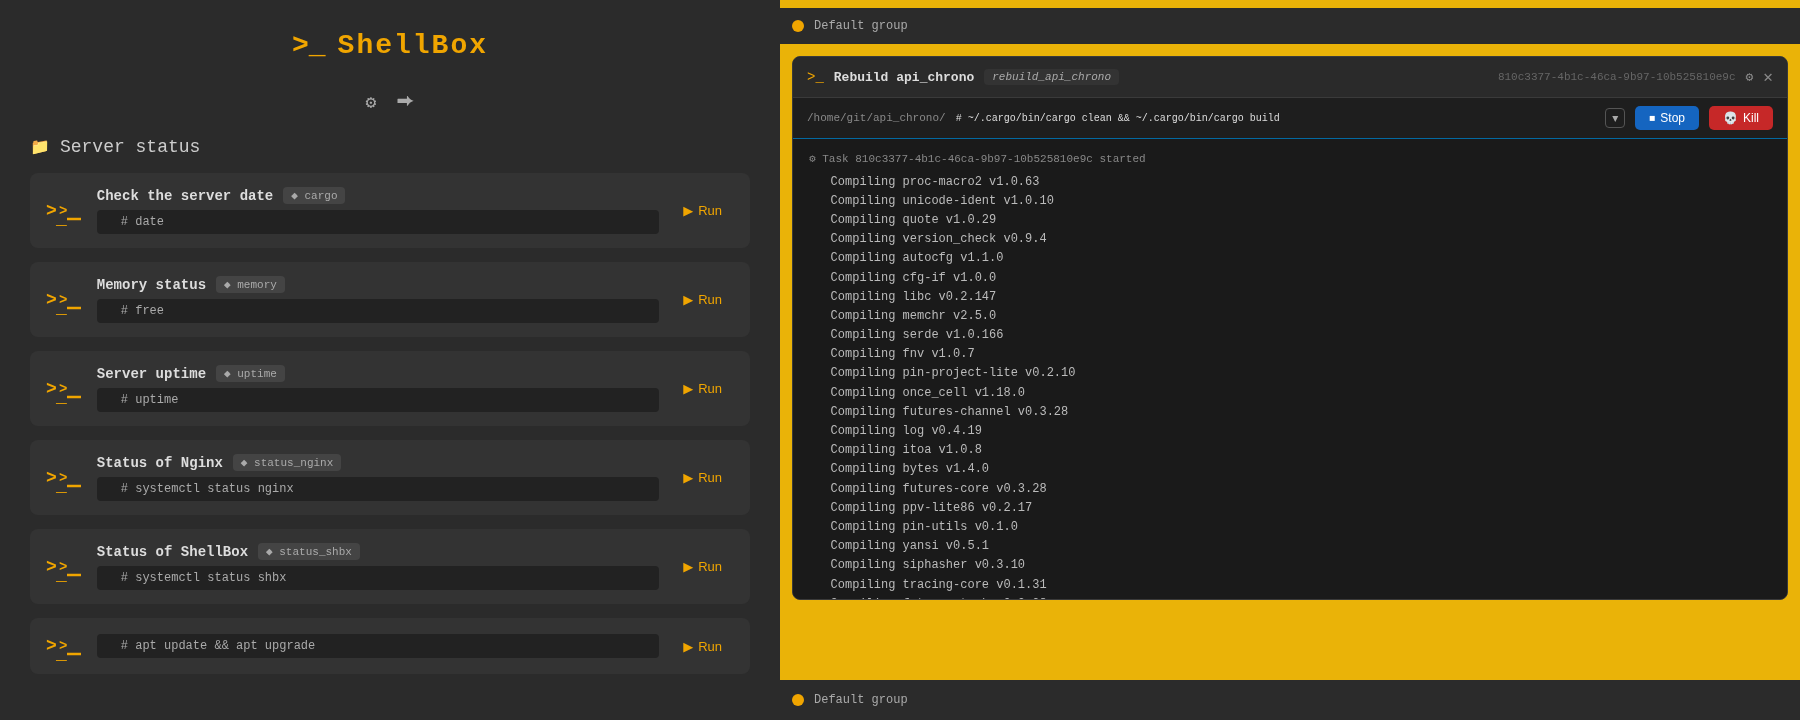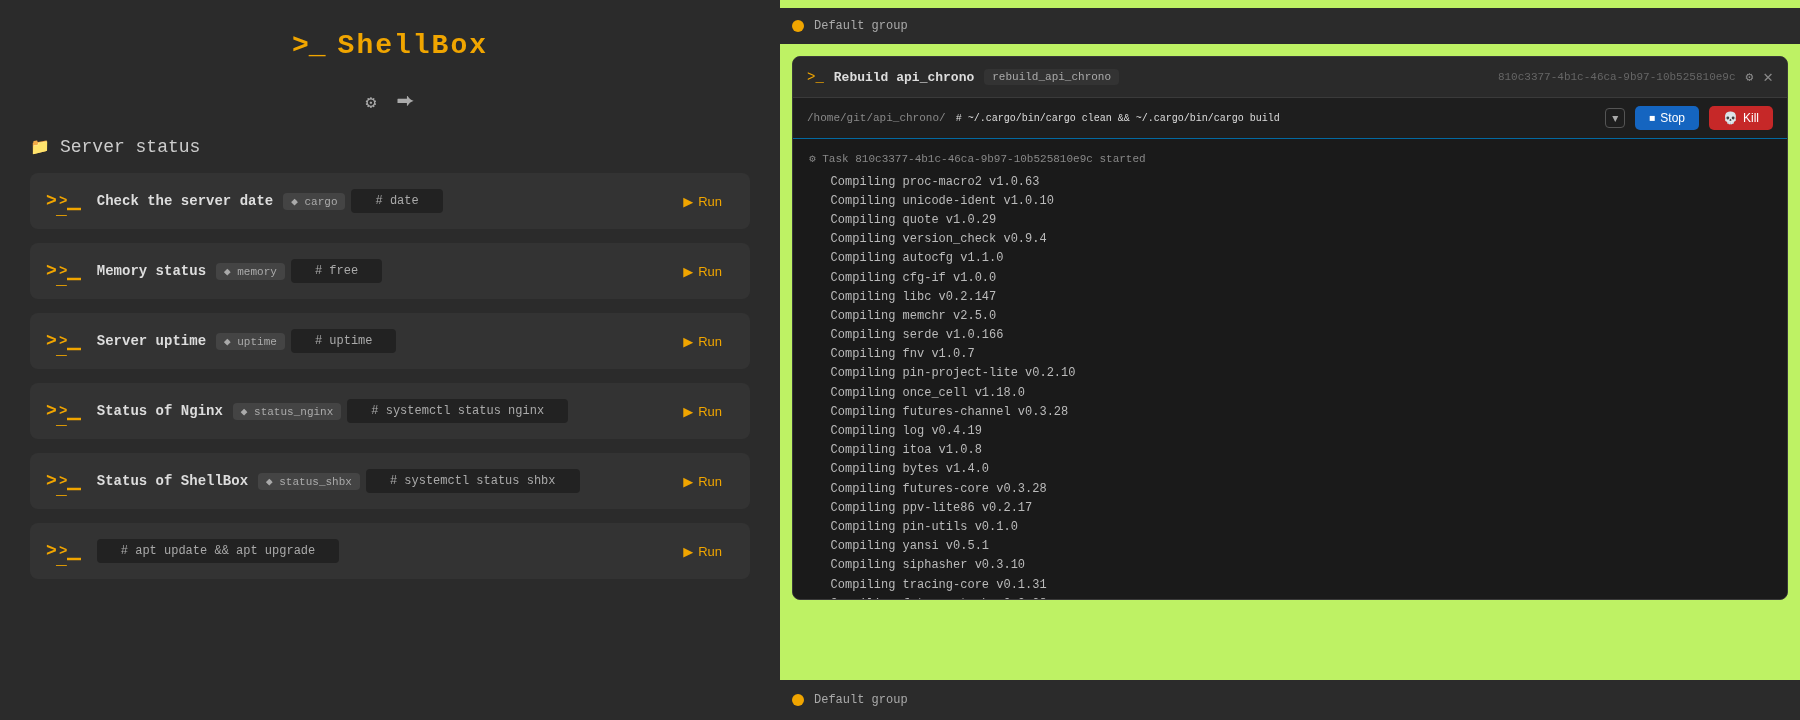--- a/index.html
+++ b/index.html
@@ -85,20 +85,21 @@
       padding: 14px 16px;
       display: flex;
       align-items: center;
       gap: 12px;
       position: relative;
     }
 
     .card-content {
       flex: 1;
       display: flex;
+      flex-direction: column;
       gap: 6px;
     }
 
     .card-header {
       display: flex;
       align-items: center;
       gap: 10px;
     }
 
     .card-title {
@@ -133,21 +134,21 @@
       display: flex;
       align-items: center;
       gap: 5px;
       padding: 6px 12px;
       border-radius: 6px;
     }
 
     
     .right-panel {
       flex: 1;
-      background: #bef264;
+      background: #eab308;
       display: flex;
       flex-direction: column;
       position: relative;
       padding-top: 8px;
     }
 
     .right-top-bar {
       background: #2b2b2b;
       height: 36px;
       display: flex;
@@ -196,20 +197,21 @@
       font-size: 13px;
       font-weight: bold;
     }
 
     .task-header-tag {
       background: #333;
       color: #aaa;
       font-size: 11px;
       padding: 2px 8px;
       border-radius: 4px;
+      font-style: italic;
     }
 
     .task-header-id {
       margin-left: auto;
       color: #666;
       font-size: 11px;
     }
 
     .task-header-gear {
       color: #888;

